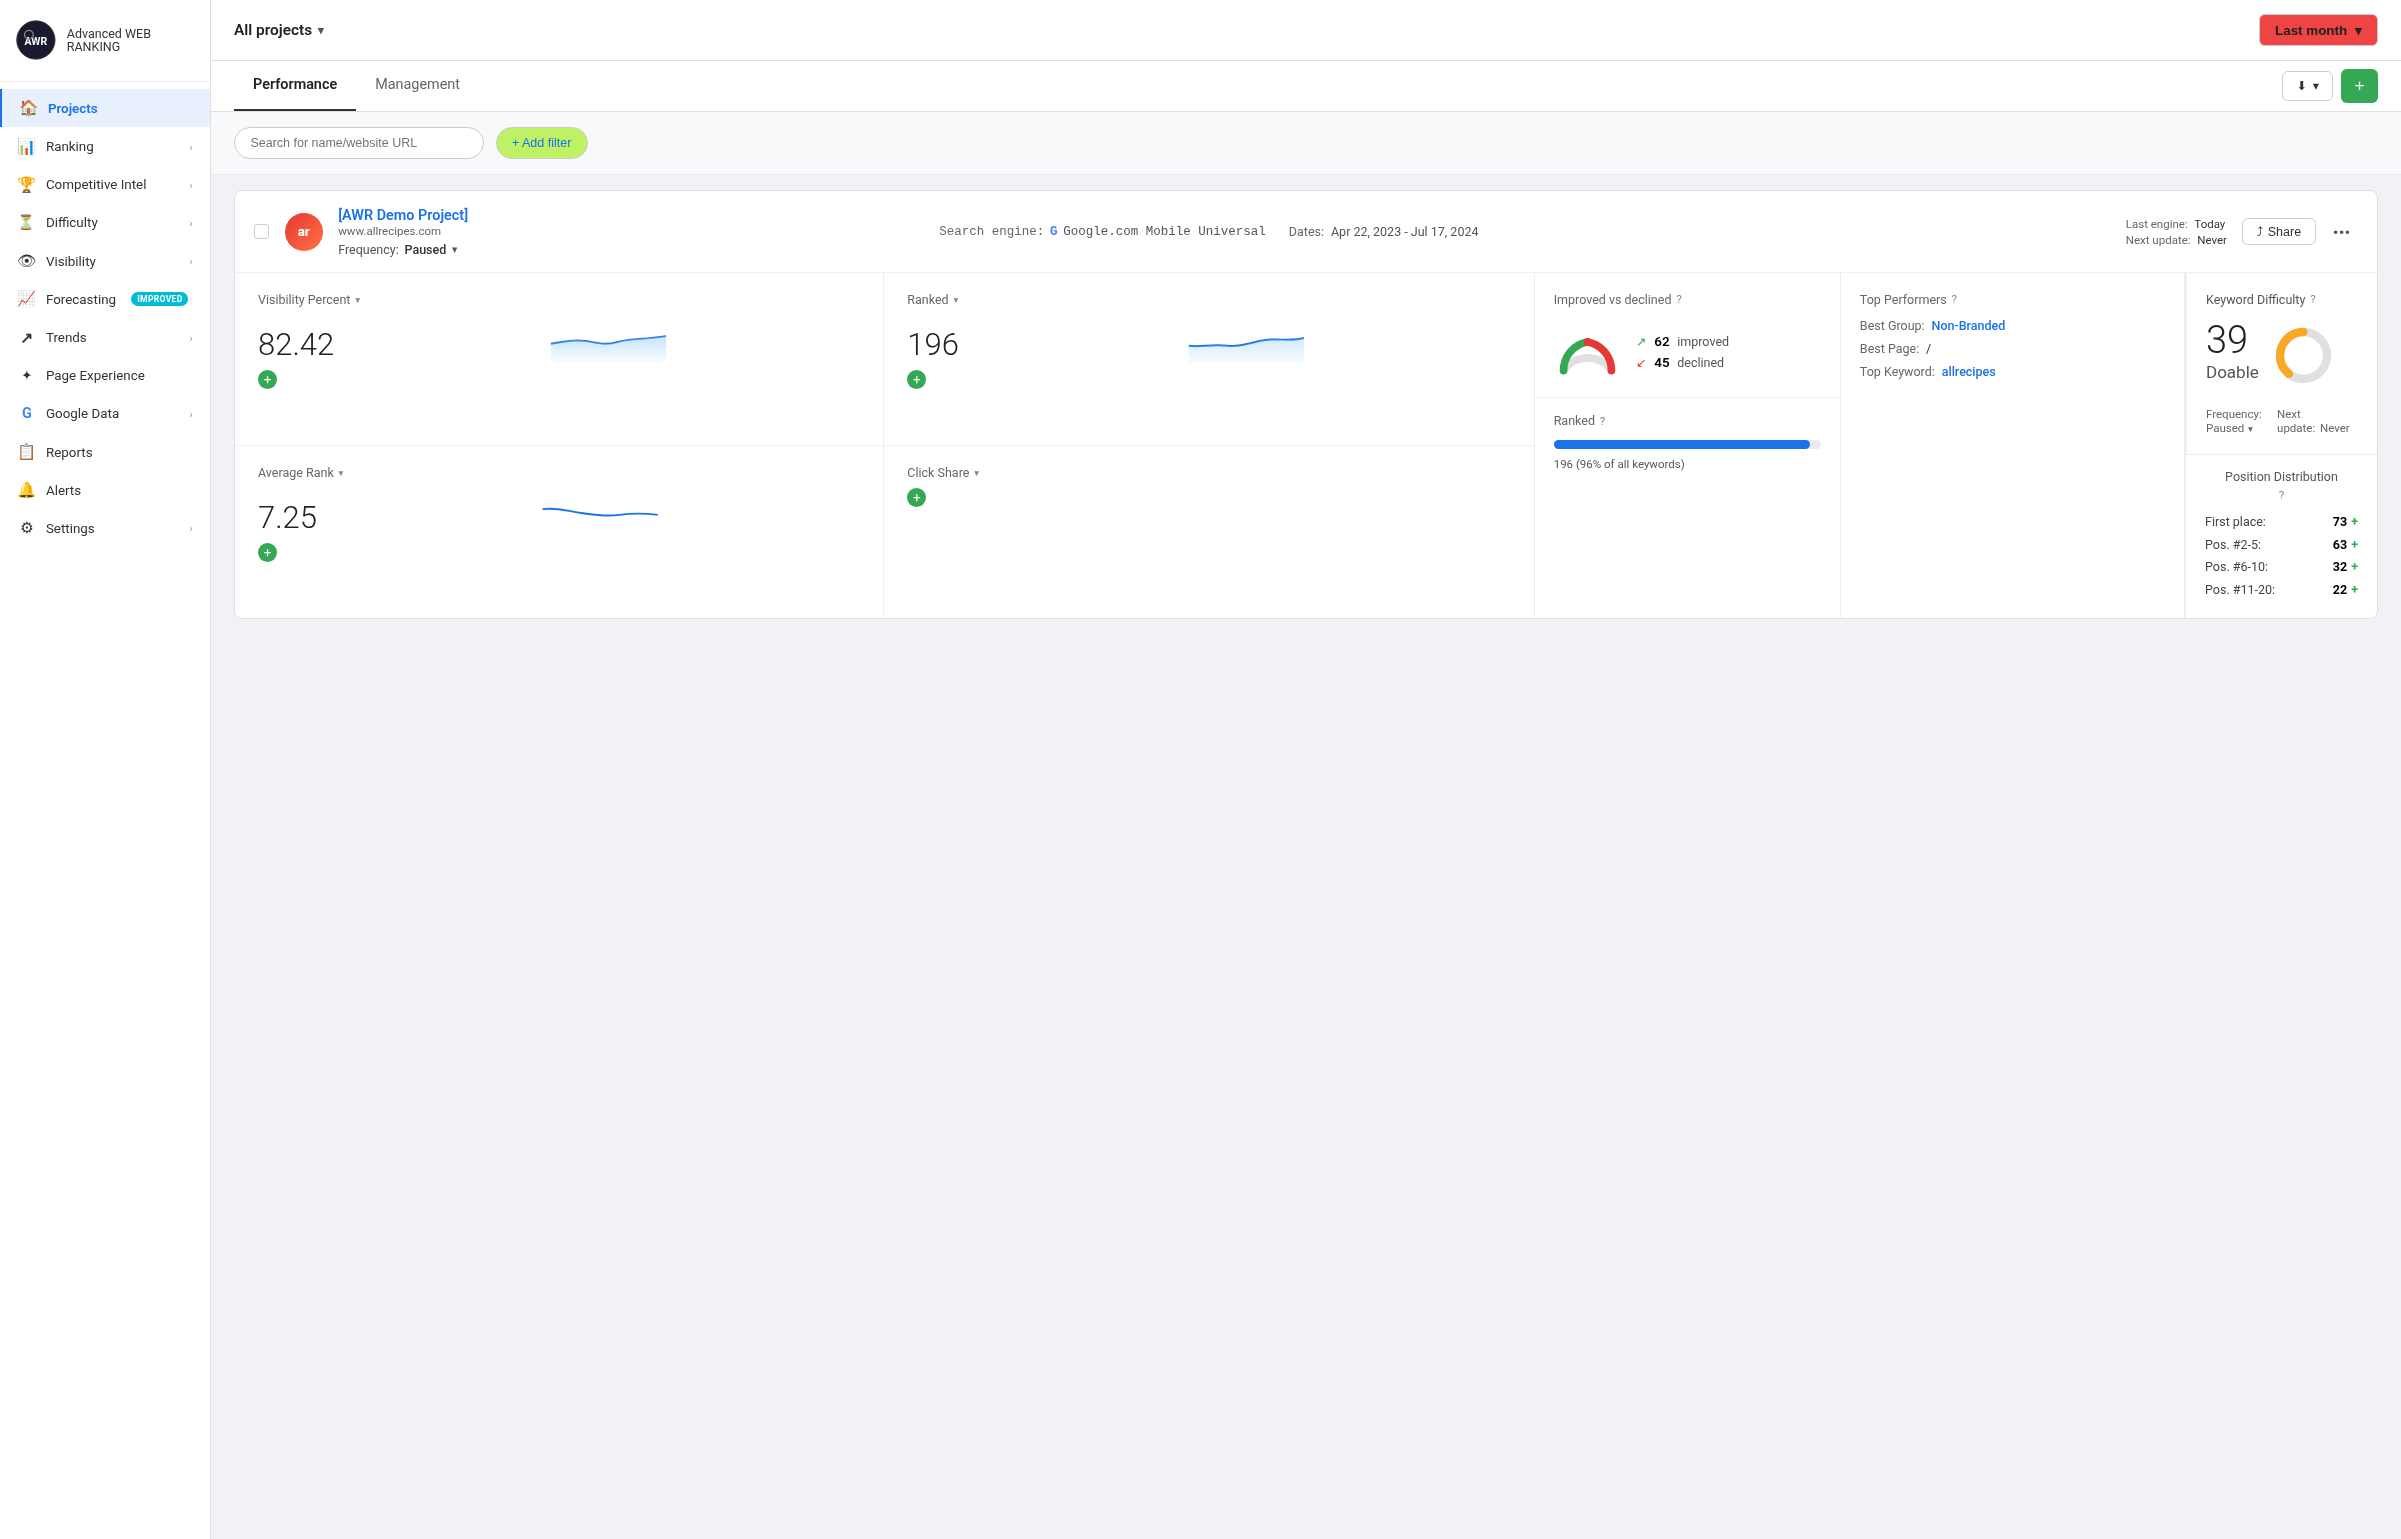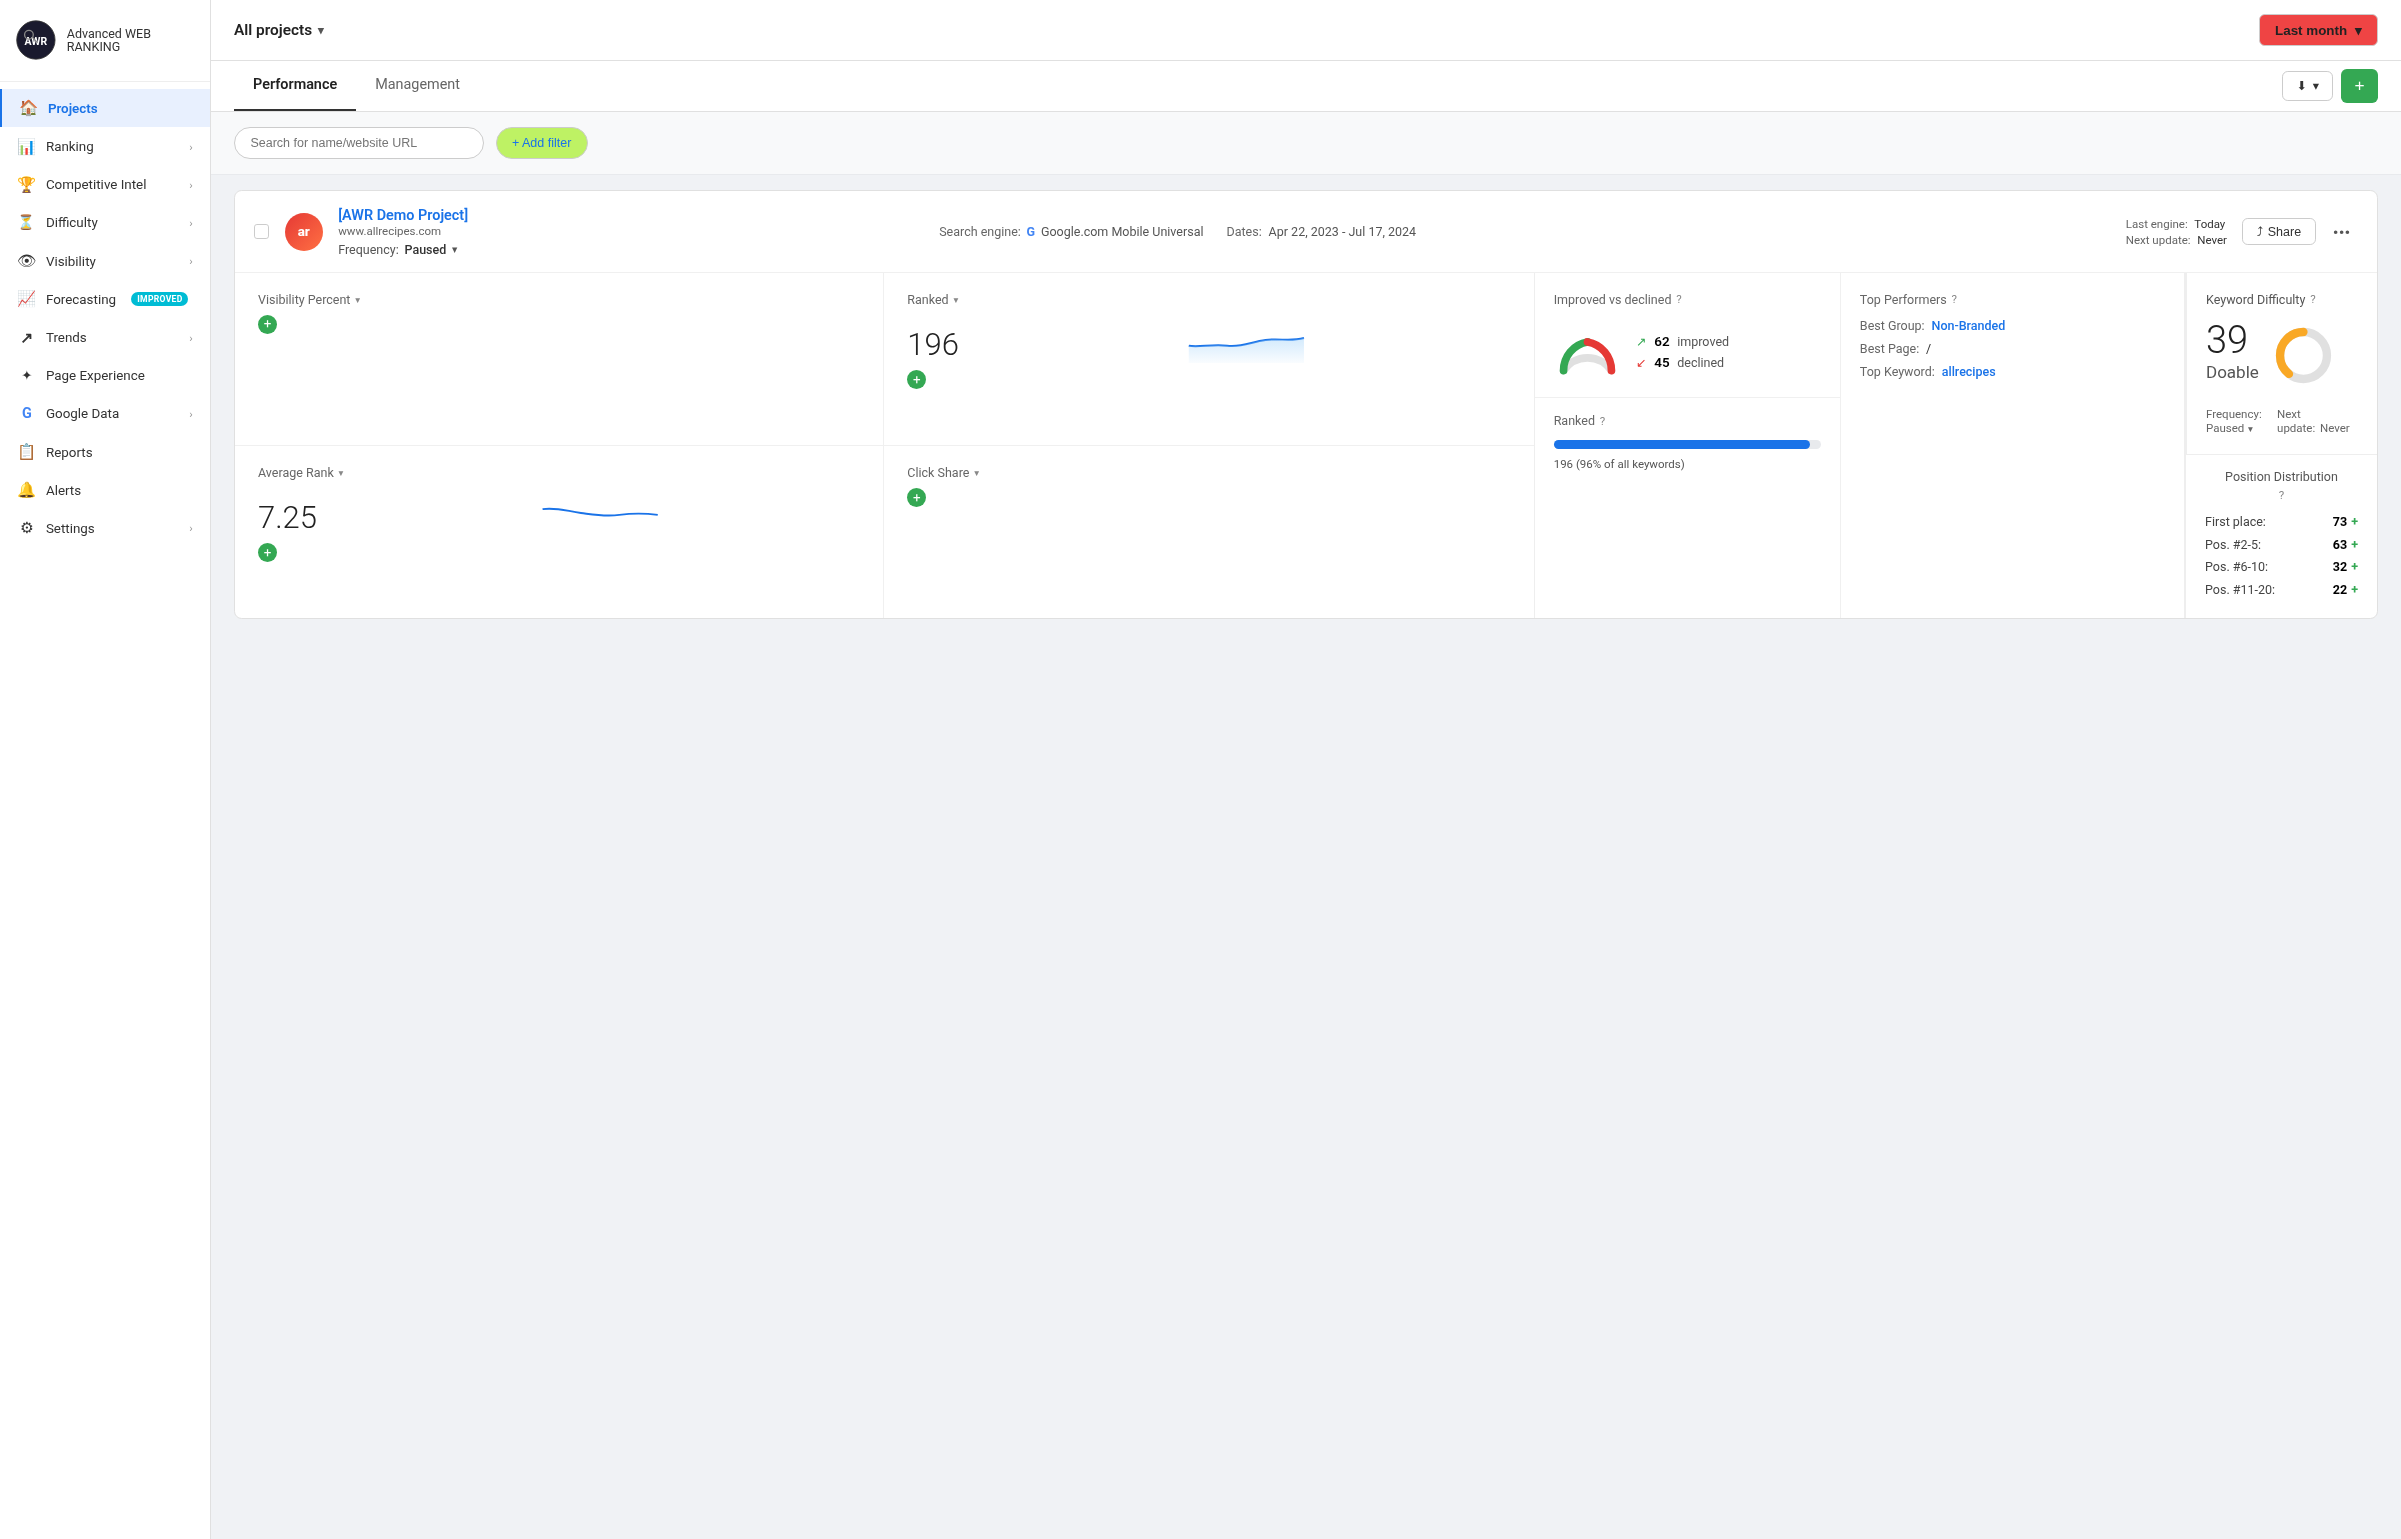--- a/index.html
+++ b/index.html
@@ -48,21 +48,21 @@
     
     .projects-list { padding: 15.4px 23px; }
     .project-card { background: #fff; border: 1px solid #e0e0e0; border-radius: 7.7px; overflow: hidden; }
     .project-header { padding: 15.4px 19px; display: flex; align-items: center; gap: 15.4px; border-bottom: 1px solid #f0f0f0; }
     .project-checkbox { width: 15.4px; height: 15.4px; border: 1.9px solid #ccc; border-radius: 2.9px; flex-shrink: 0; }
     .project-avatar { width: 38px; height: 38px; border-radius: 50%; background: linear-gradient(135deg, #e53935, #ff7043); display: flex; align-items: center; justify-content: center; color: #fff; font-weight: 800; font-size: 13.4px; flex-shrink: 0; }
     .project-info { flex: 1; }
     .project-name { color: #1a73e8; font-weight: 600; font-size: 14.4px; text-decoration: none; cursor: pointer; }
     .project-url { color: #666; font-size: 11.5px; }
     .project-meta { display: flex; align-items: center; gap: 23px; flex: 2; font-size: 12.5px; color: #555; }
-    .meta-item { display: flex; align-items: flex-start; gap: 5.8px; }
+    .meta-item { display: flex; align-items: flex-start; gap: 5.8px; font-family: Liberation Mono, monospace; }
     .meta-item .g-icon { color: #4285f4; font-weight: 700; font-size: 12.5px; }
     .project-actions { display: flex; align-items: center; gap: 9.6px; }
     .share-btn { border: 1px solid #ccc; border-radius: 5.8px; padding: 5.8px 13.4px; font-size: 12.5px; cursor: pointer; display: flex; align-items: center; gap: 4.8px; background: #fff; color: #333; }
     .more-btn { cursor: pointer; color: #555; font-size: 17.3px; padding: 3.8px 7.7px; border-radius: 3.8px; }
     .freq-row { display: flex; align-items: center; gap: 5.8px; font-size: 12.5px; color: #555; margin-top: 3.8px; }
     .freq-val { color: #333; font-weight: 500; }
     .stat-box { padding: 19px 23px; border-bottom: 1px solid #f0f0f0; border-right: 1px solid #f0f0f0; }
     .stat-box:nth-child(even) { border-right: none; }
     .stat-label { font-size: 12.5px; color: #666; display: flex; align-items: center; gap: 4.8px; margin-bottom: 7.7px; }
     .stat-label .dropdown-sm { font-size: 9.6px; color: #888; }
@@ -300,20 +300,33 @@
 
         <div style="display:flex;">
 
           <div style="flex:2; display:grid; grid-template-columns:1fr 1fr; border-right:1px solid #eee;">
 
             <div class="stat-box" style="border-right:1px solid #f0f0f0;">
               <div class="stat-label">
                 <span>Visibility Percent</span>
                 <span class="dropdown-sm">▾</span>
               </div>
+              <div class="stat-value">
+                <span>82.42</span>
+                <svg class="stat-chart mini-chart" viewBox="0 0 120 50" width="125" height="48">
+                  <defs>
+                    <linearGradient id="vg" x1="0" y1="0" x2="0" y2="1">
+                      <stop offset="0%" stop-color="#90caf9" stop-opacity="0.5"></stop>
+                      <stop offset="100%" stop-color="#90caf9" stop-opacity="0.05"></stop>
+                    </linearGradient>
+                  </defs>
+                  <path d="M0,30 C15,28 20,25 35,27 C50,29 55,32 70,28 C85,24 95,26 120,22" fill="none" stroke="#1a73e8" stroke-width="2"></path>
+                  <path d="M0,30 C15,28 20,25 35,27 C50,29 55,32 70,28 C85,24 95,26 120,22 L120,50 L0,50 Z" fill="url(#vg)"></path>
+                </svg>
+              </div>
               <div class="plus-btn">+</div>
             </div>
 
             <div class="stat-box">
               <div class="stat-label">
                 <span>Ranked</span>
                 <span class="dropdown-sm">▾</span>
               </div>
               <div class="stat-value">
                 <span>196</span>

